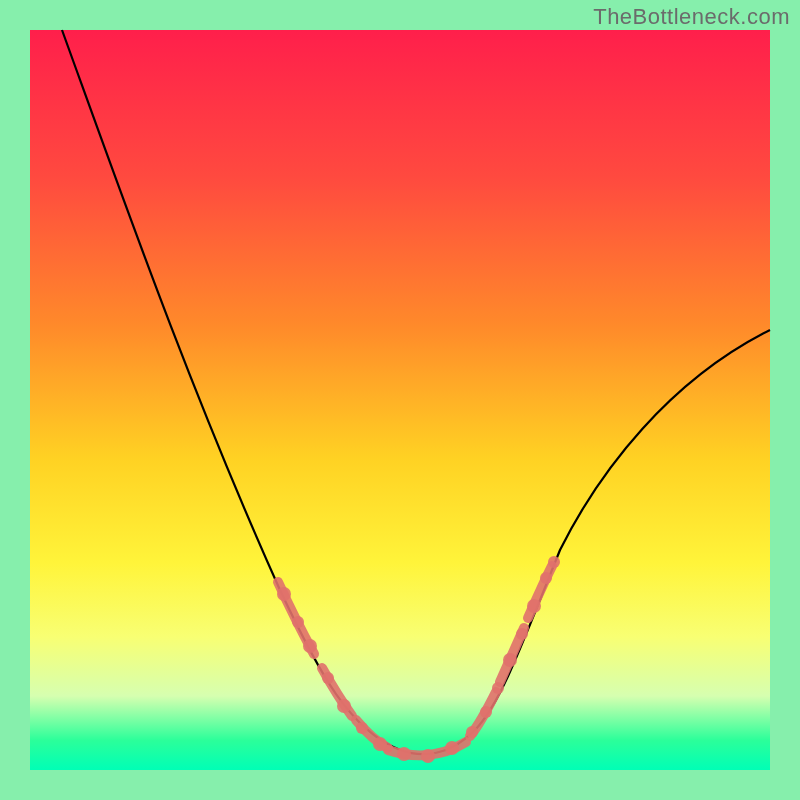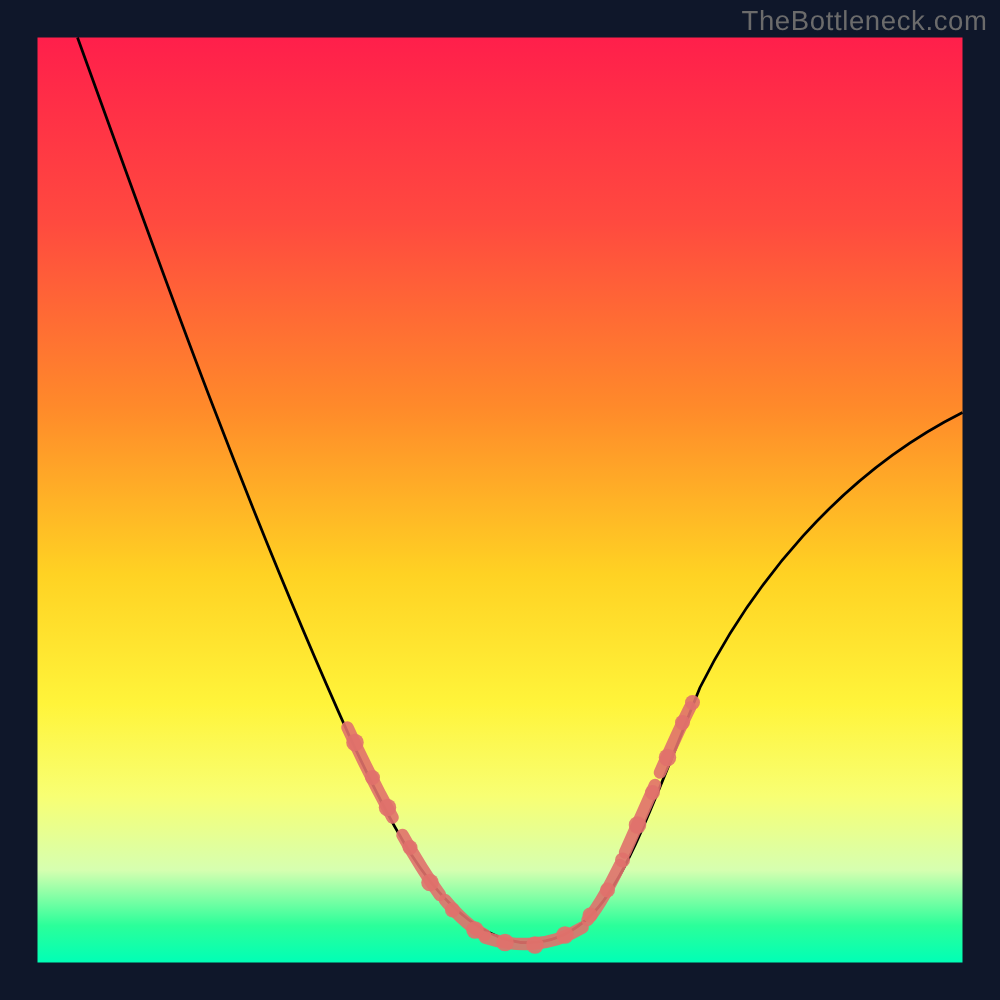--- a/index.html
+++ b/index.html
@@ -8,21 +8,21 @@
     width: 800px;
     height: 800px;
     background: #000;
     overflow: hidden;
     font-family: Arial, Helvetica, sans-serif;
   }
   .frame {
     position: relative;
     width: 800px;
     height: 800px;
-    background: #0f172a;
+    background: #86efac;
   }
   .plot-area {
     position: absolute;
     left: 30px;
     top: 30px;
     width: 740px;
     height: 740px;
     
     background: linear-gradient(
       to bottom,

